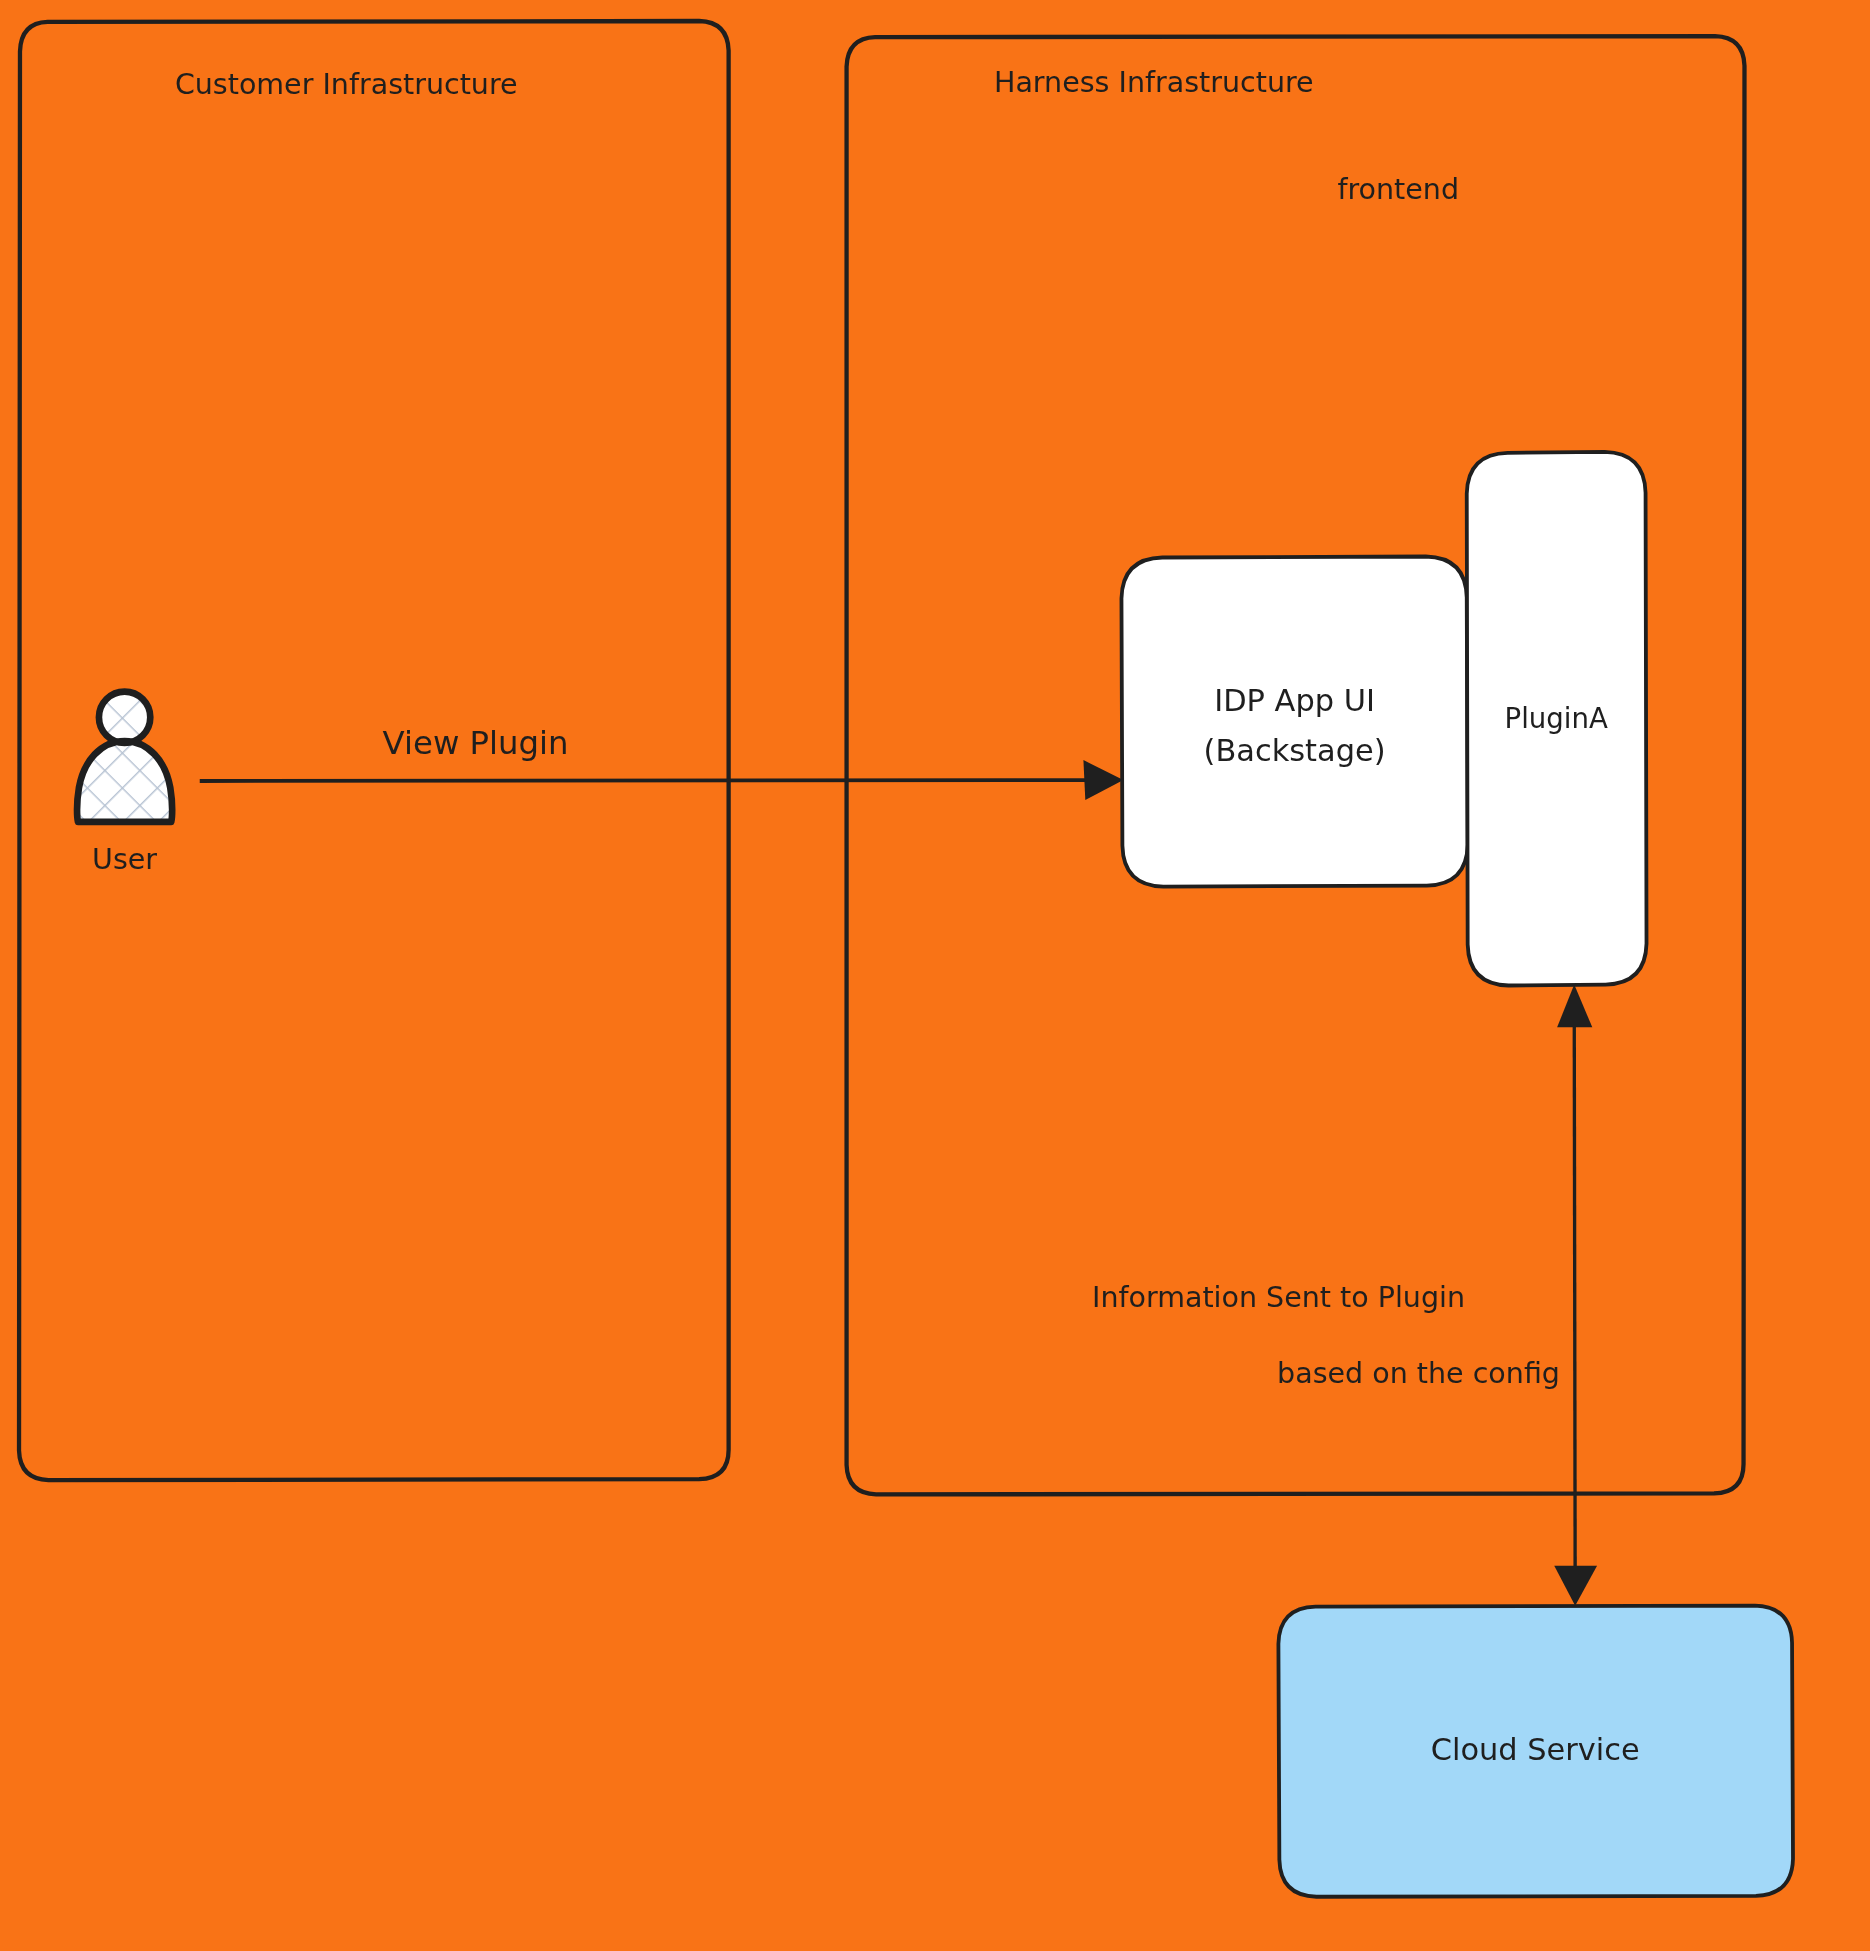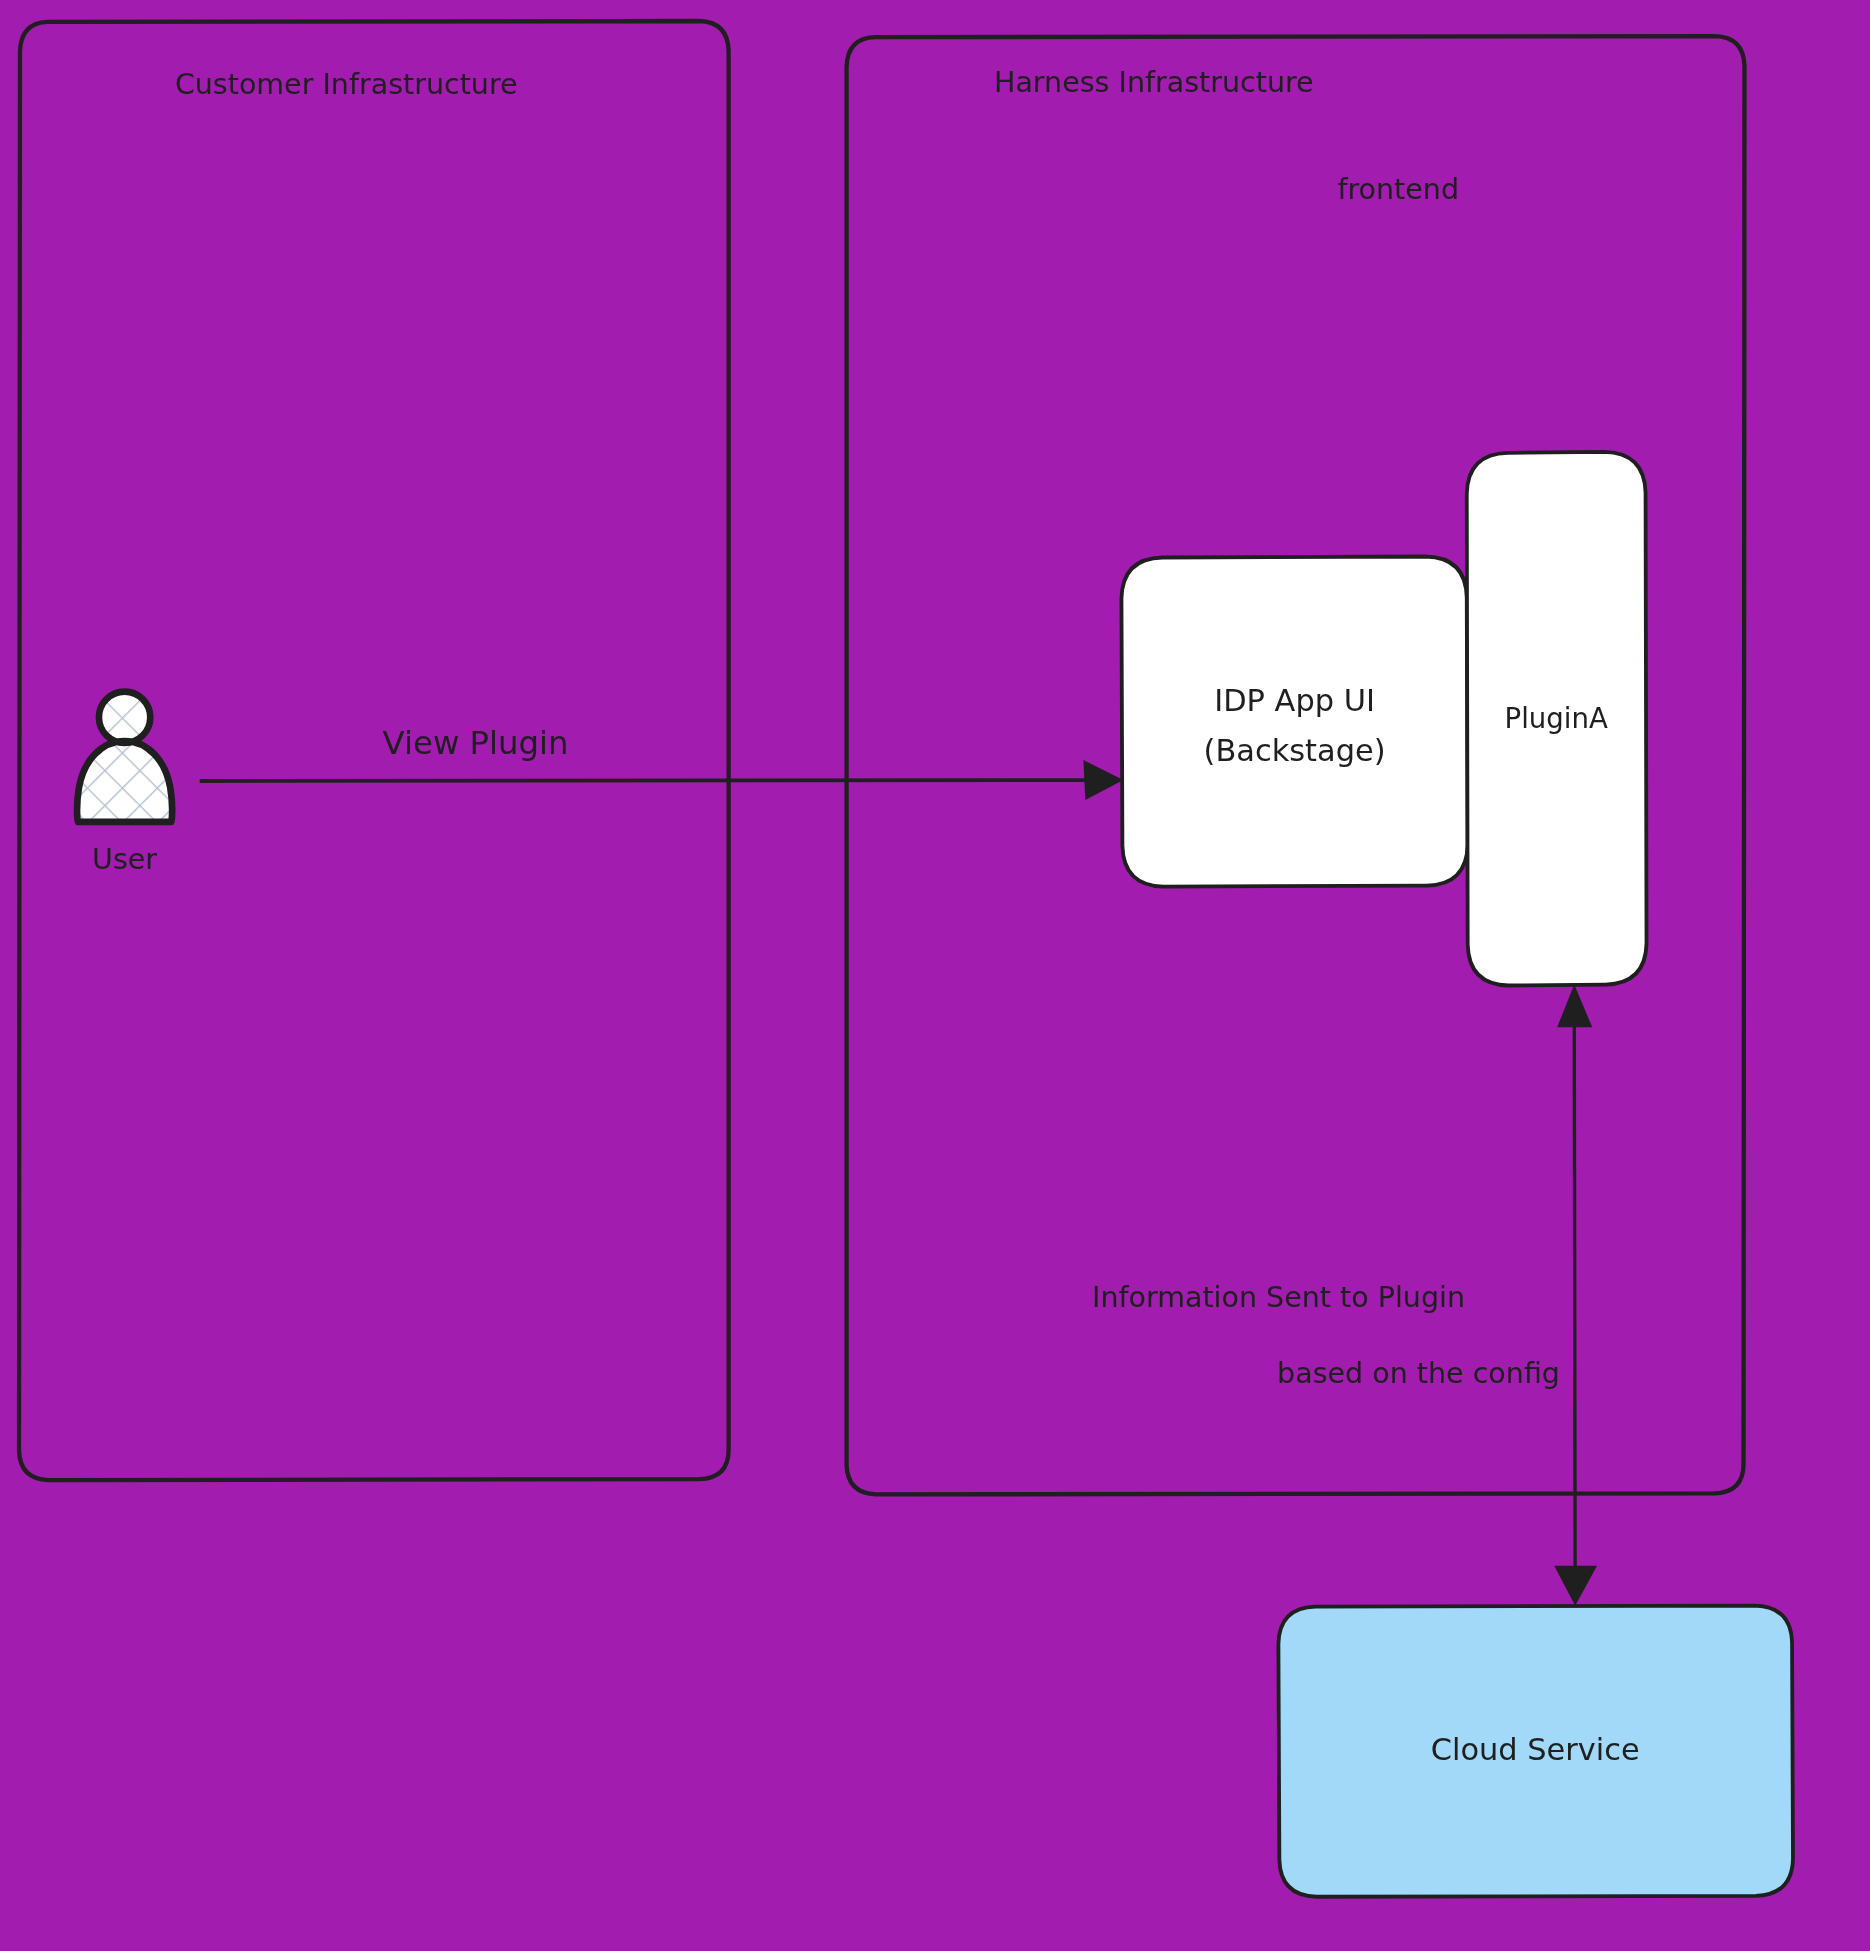--- a/index.html
+++ b/index.html
@@ -8,21 +8,21 @@
     padding: 0;
     background: #ffffff;
   }
   body {
     font-family: "DejaVu Sans", sans-serif;
   }
   #stage {
     position: relative;
     width: 1871px;
     height: 1952px;
-    background: #a21caf;
+    background: #f97316;
     overflow: hidden;
   }
   #diagram-svg {
     position: absolute;
     top: 0;
     left: 0;
     width: 1871px;
     height: 1952px;
   }
   .dgm-text {

